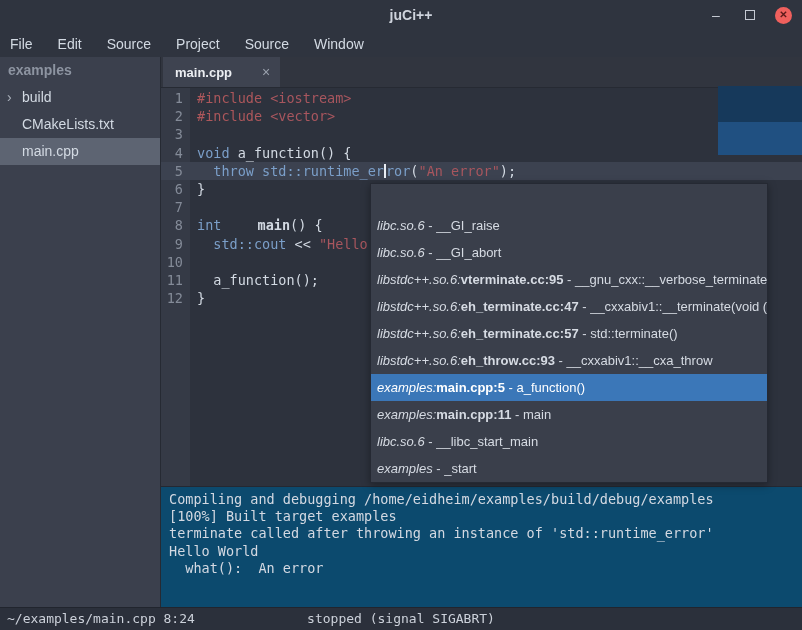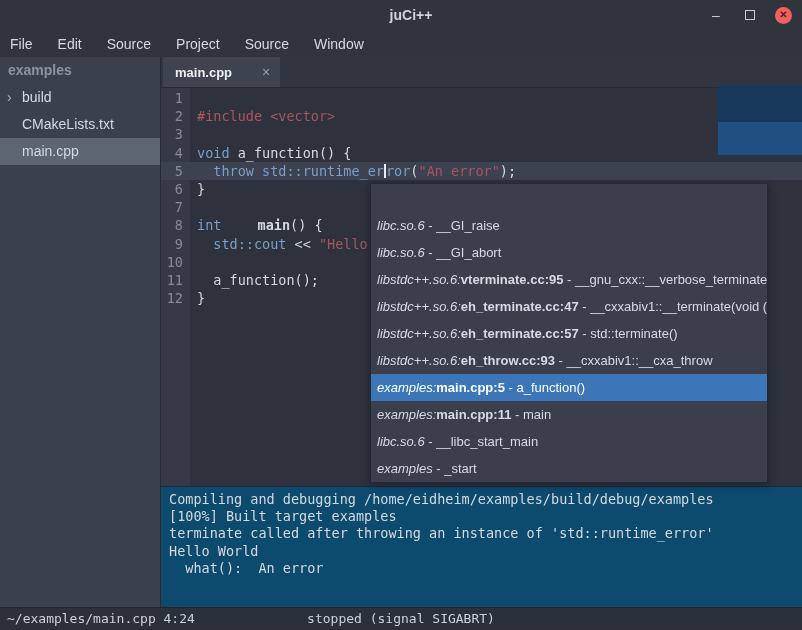--- a/index.html
+++ b/index.html
@@ -121,20 +121,21 @@
     <span class="tab-label">main.cpp</span>
     <span class="tab-close">×</span>
   </div>
 </div>
 
 <div class="editor">
   <div class="gutter-bg"></div>
   <div class="ed-lines">
       <div class="ed-row">
         <span class="gut">1</span>
+        <span class="code"><span class="tok pp">#include </span><span class="tok str">&lt;iostream&gt;</span></span>
       </div>
       <div class="ed-row">
         <span class="gut">2</span>
         <span class="code"><span class="tok pp">#include </span><span class="tok str">&lt;vector&gt;</span></span>
       </div>
       <div class="ed-row">
         <span class="gut">3</span>
         <span class="code"></span>
       </div>
       <div class="ed-row">
@@ -195,15 +196,15 @@
 
 <div class="console">
     <div class="con-line">Compiling and debugging /home/eidheim/examples/build/debug/examples</div>
     <div class="con-line">[100%] Built target examples</div>
     <div class="con-line">terminate called after throwing an instance of 'std::runtime_error'</div>
     <div class="con-line">Hello World</div>
     <div class="con-line">  what():  An error</div>
   </div>
 
 <div class="statusbar">
-  <span class="st-left">~/examples/main.cpp 4:24</span>
+  <span class="st-left">~/examples/main.cpp 8:24</span>
   <span class="st-center">stopped (signal SIGABRT)</span>
 </div>
 
 </body></html>

